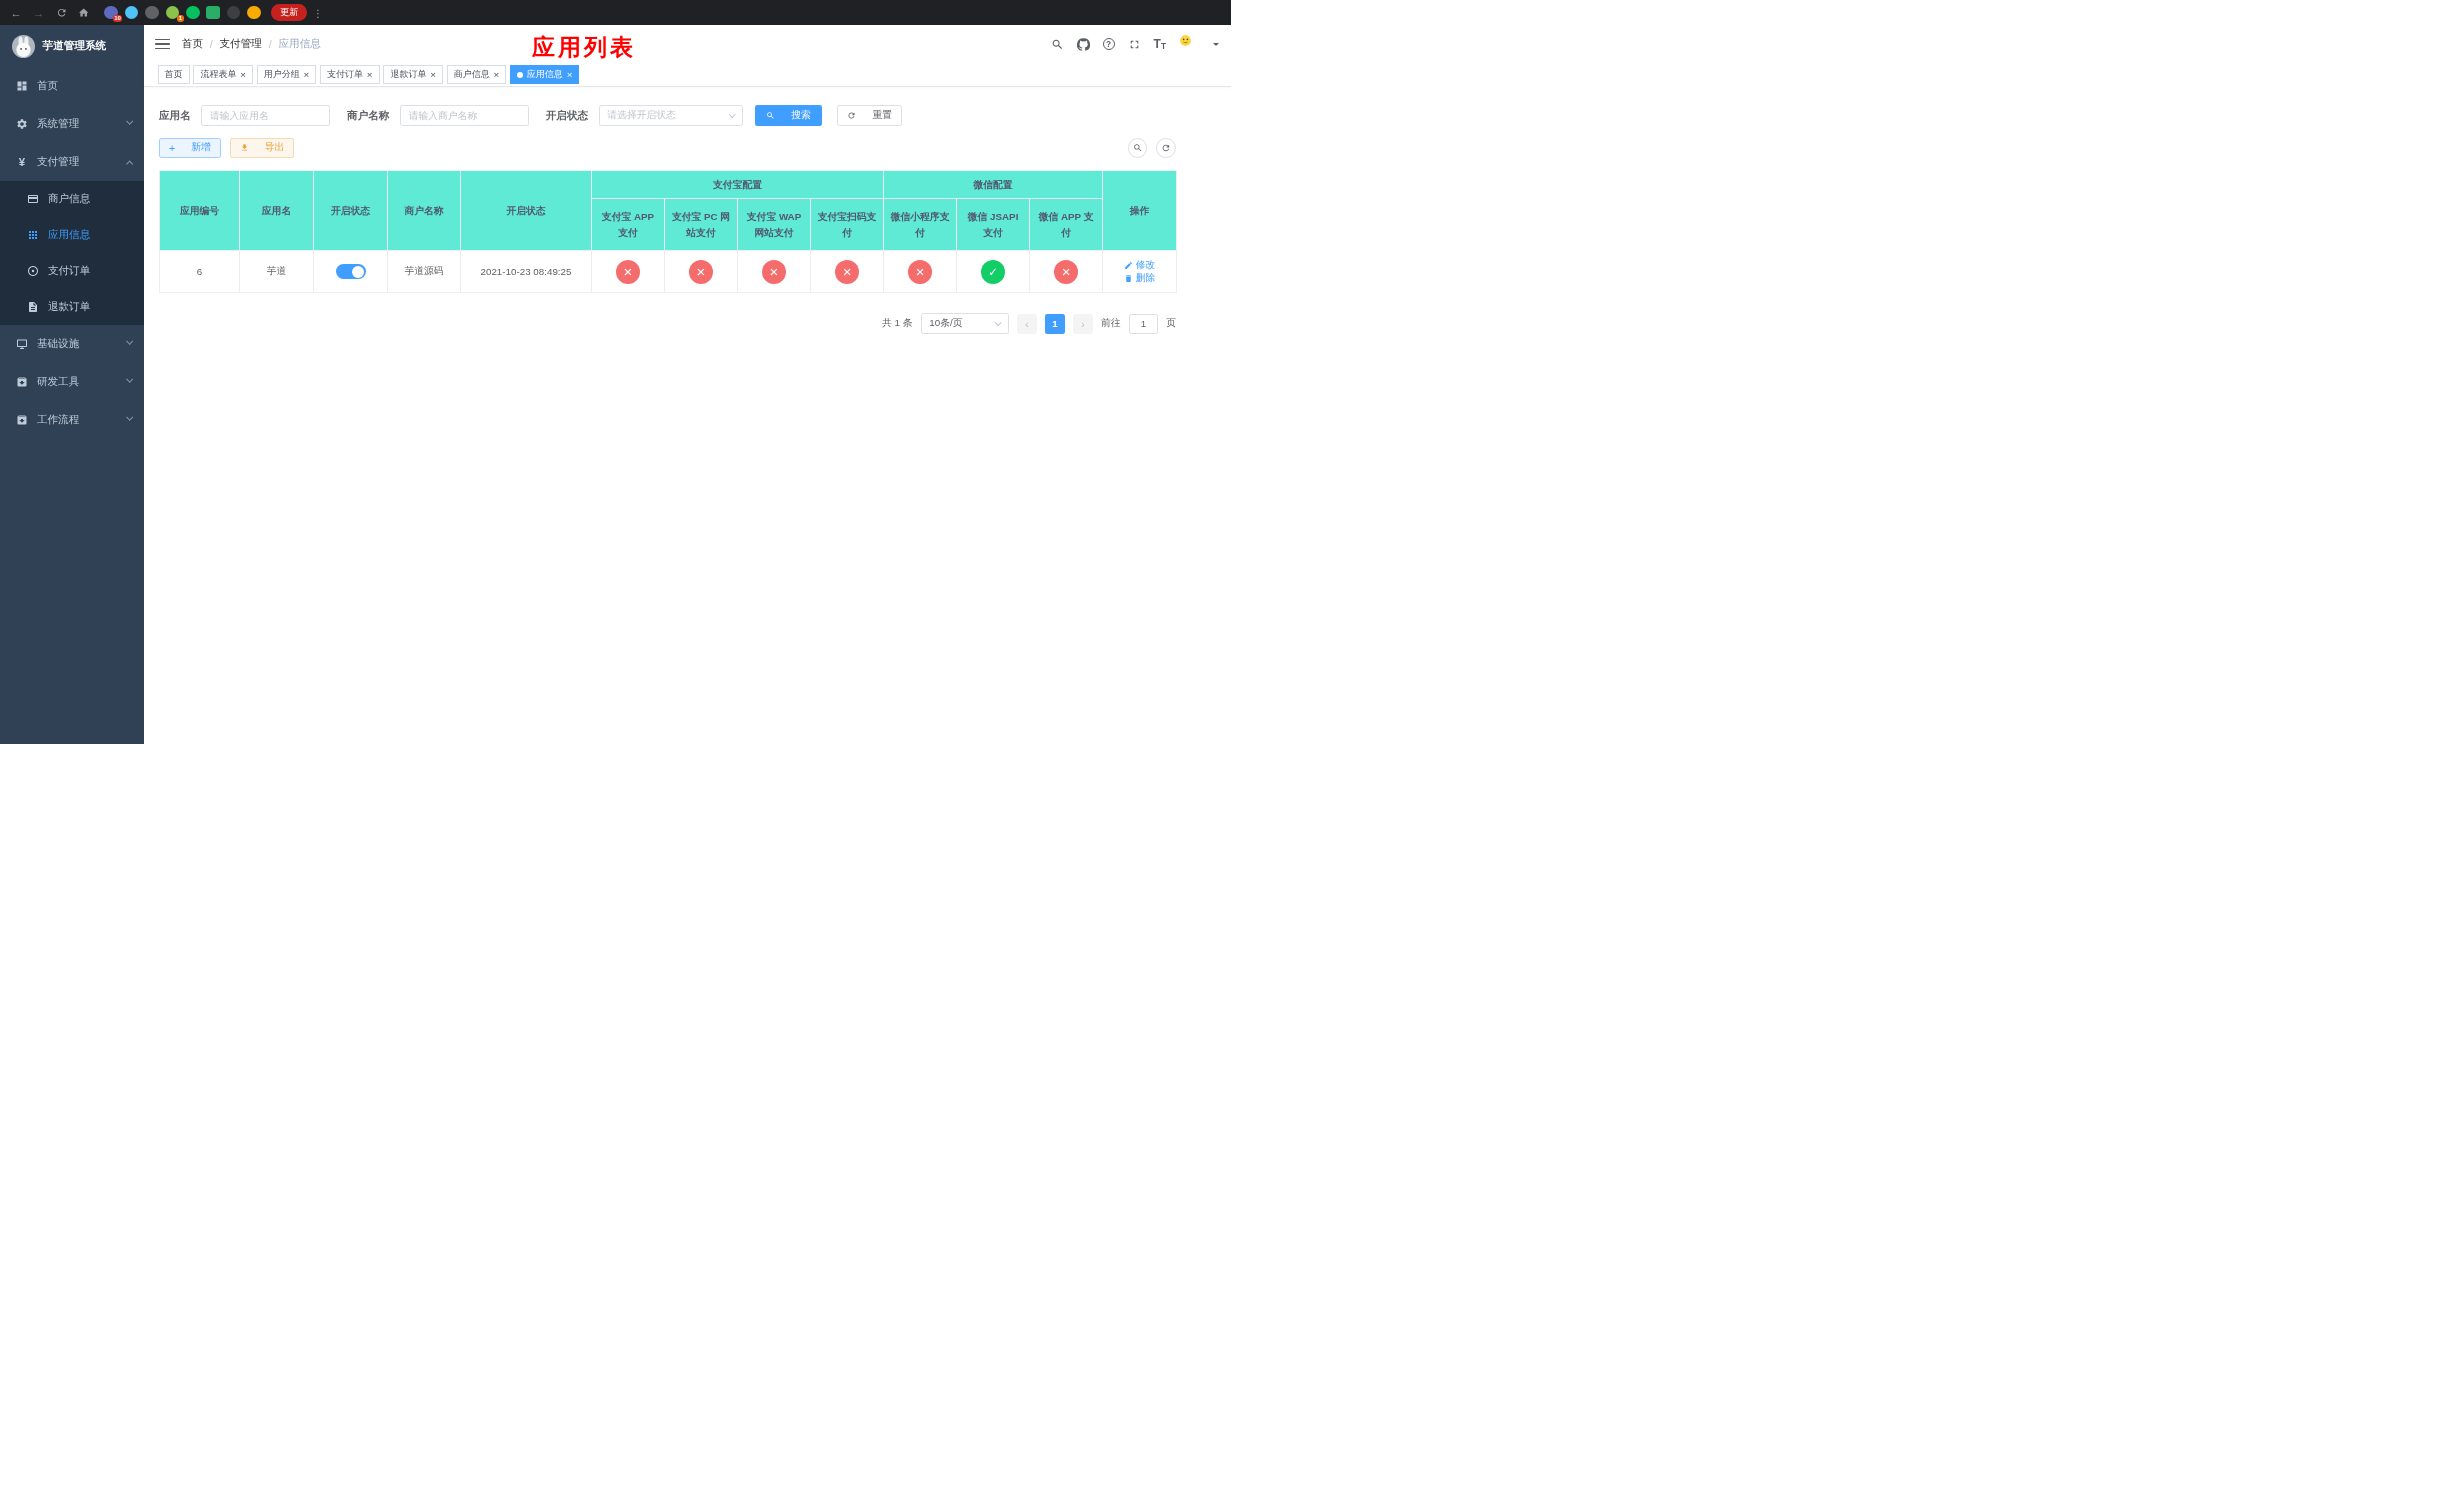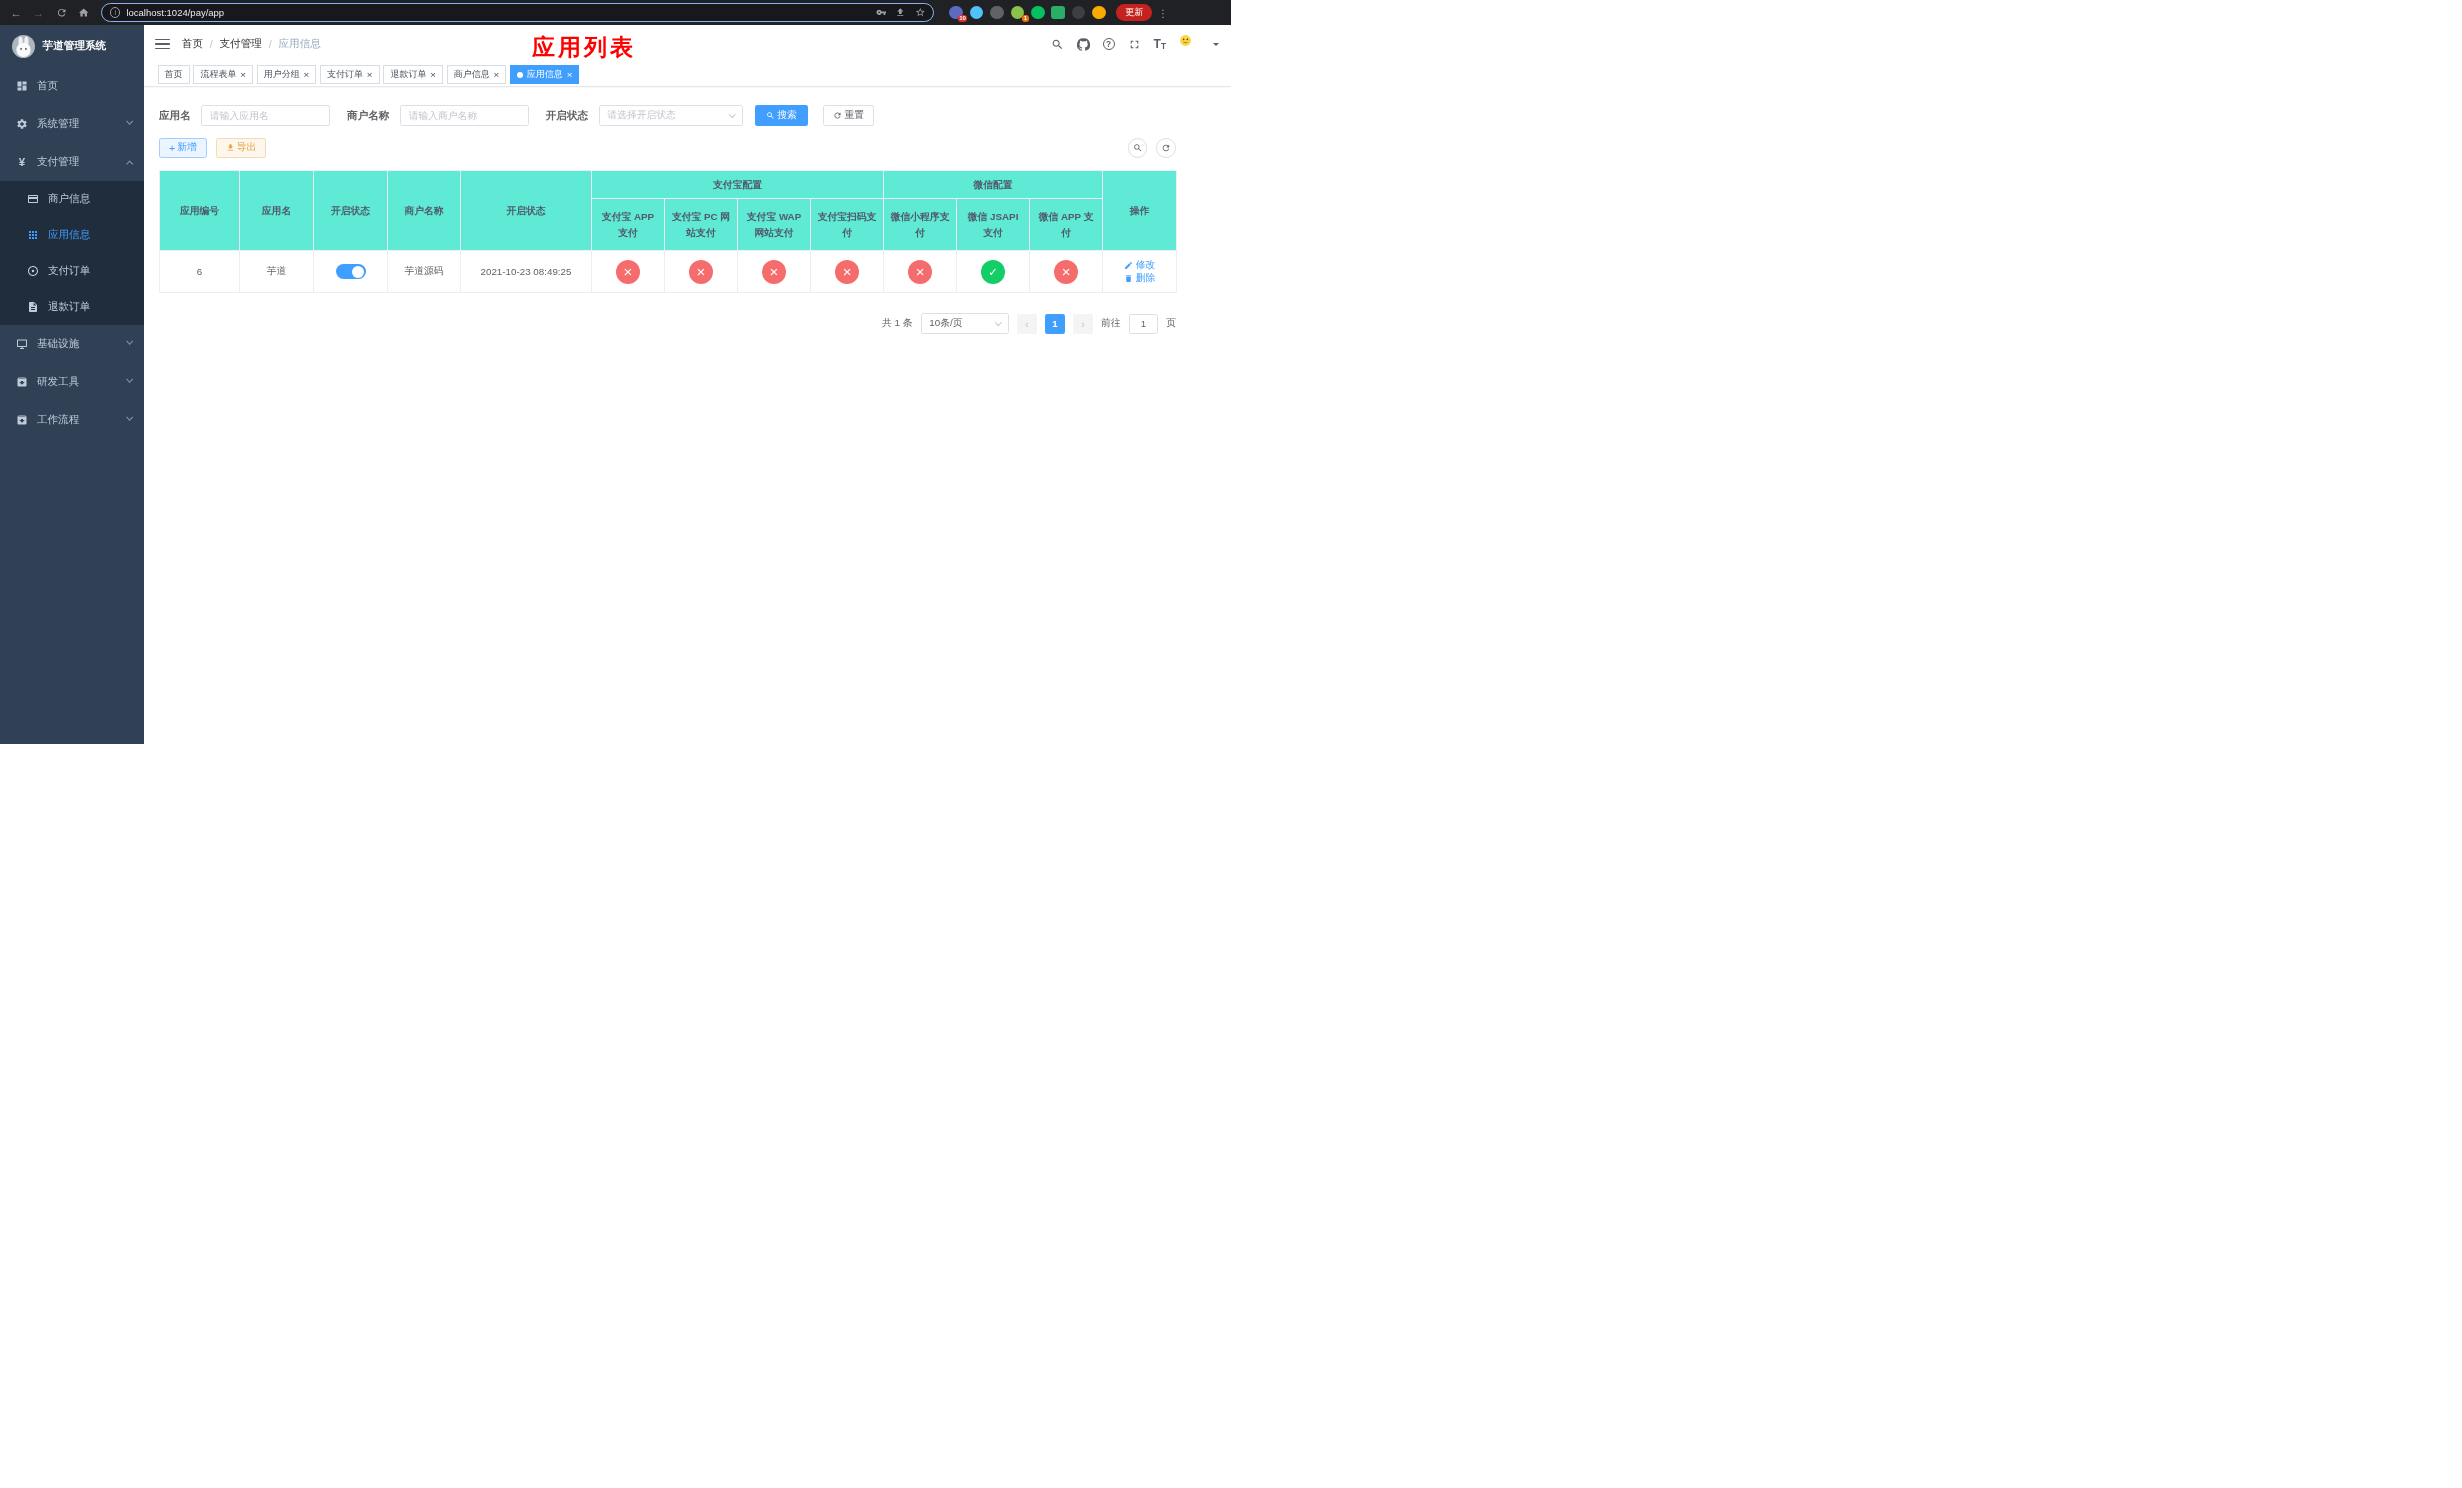--- a/index.html
+++ b/index.html
@@ -73,21 +73,21 @@
 
 
 .content{padding:18px 55px 0 15px}
 .filter-row{display:flex;align-items:center;font-size:10.6px;color:#606266}
 .filter-row label{font-weight:700;margin-right:10.6px;white-space:nowrap}
 .inp{width:129px;height:21px;border:0.8px solid #dcdfe6;border-radius:2.3px;padding:0 7.6px;font-size:9.8px;color:#606266;margin-right:16.7px;outline:none;font-family:inherit;background:#fff}
 .inp::placeholder{color:#c0c4cc}
 .select{height:21px;border:0.8px solid #dcdfe6;border-radius:2.3px;display:flex;align-items:center;padding:0 6.8px 0 7.6px;font-size:9.8px;justify-content:space-between;background:#fff;cursor:pointer}
 .sel-status{width:144px;margin-right:6px;color:#c0c4cc}
 .chev2{width:4.5px;height:4.5px;border-right:1px solid #c0c4cc;border-bottom:1px solid #c0c4cc;transform:rotate(45deg);margin-top:-2.3px;flex-shrink:0}
-.btn{display:inline-flex;align-items:center;justify-content:center;gap:2px;border-radius:2.3px;font-size:9.8px;cursor:pointer;border:0.8px solid transparent;font-family:inherit;background:#fff;white-space:nowrap}
+.btn{display:inline-flex;align-items:center;justify-content:center;gap:16px;border-radius:2.3px;font-size:9.8px;cursor:pointer;border:0.8px solid transparent;font-family:inherit;background:#fff;white-space:nowrap}
 .btn svg{width:9px;height:9px}
 .btn.primary{background:#409eff;color:#fff;height:21px;padding:0 10.6px;margin-left:6px}
 .btn.primary svg{fill:#fff}
 .btn.reset{border-color:#dcdfe6;color:#606266;height:21px;padding:0 9px;margin-left:15px}
 .btn.reset svg{fill:#606266}
 
 .action-row{display:flex;align-items:center;margin-top:12px;gap:9px}
 .btn.add{background:#ecf5ff;border-color:#a0cfff;color:#409eff;height:19.7px;padding:0 9px}
 .btn.add .plus{font-size:10.6px;line-height:1}
 .btn.export{background:#fdf6ec;border-color:#f5dab1;color:#e6a23c;height:19.7px;padding:0 9px}
@@ -132,35 +132,20 @@
         <svg viewBox="0 0 24 24">
           <path d="M17.65 6.35C16.2 4.9 14.21 4 12 4c-4.42 0-7.99 3.58-7.99 8s3.57 8 7.99 8c3.73 0 6.84-2.55 7.73-6h-2.08c-.82 2.33-3.04 4-5.65 4-3.31 0-6-2.69-6-6s2.69-6 6-6c1.66 0 3.14.69 4.22 1.78L13 11h7V4l-2.35 2.35z"></path>
         </svg>
       </span>
     <span class="bicon">
         <svg viewBox="0 0 24 24">
           <path d="M10 20v-6h4v6h5v-8h3L12 3 2 12h3v8z"></path>
         </svg>
       </span>
 
-    <div class="urlbar">
-      <span class="info-circle">i</span>
-      <span class="url-text">localhost:1024/pay/app</span>
-      <span class="url-icons">
-        <svg viewBox="0 0 24 24">
-            <path d="M12.65 10C11.83 7.67 9.61 6 7 6c-3.31 0-6 2.69-6 6s2.69 6 6 6c2.61 0 4.83-1.67 5.65-4H17v4h4v-4h2v-4H12.65zM7 14c-1.1 0-2-.9-2-2s.9-2 2-2 2 .9 2 2-.9 2-2 2z"></path>
-          </svg>
-        <svg viewBox="0 0 24 24">
-            <path d="M9 16h6v-6h4l-7-7-7 7h4zm-4 2h14v2H5z"></path>
-          </svg>
-        <svg viewBox="0 0 24 24">
-            <path d="M22 9.24l-7.19-.62L12 2 9.19 8.63 2 9.24l5.46 4.73L5.82 21 12 17.27 18.18 21l-1.63-7.03L22 9.24zM12 15.4l-3.76 2.27 1-4.28-3.32-2.88 4.38-.38L12 6.1l1.71 4.04 4.38.38-3.32 2.88 1 4.28L12 15.4z"></path>
-          </svg>
-      </span>
-    </div>
 
     <div class="ext-area">
       <span class="ext" style="background:#5c6bc0">
           <span class="ebadge">10</span>
         </span>
       <span class="ext" style="background:#4fc3f7"></span>
       <span class="ext" style="background:#5f6368"></span>
       <span class="ext" style="background:#8bc34a">
           <span class="ebadge orange">1</span>
         </span>

